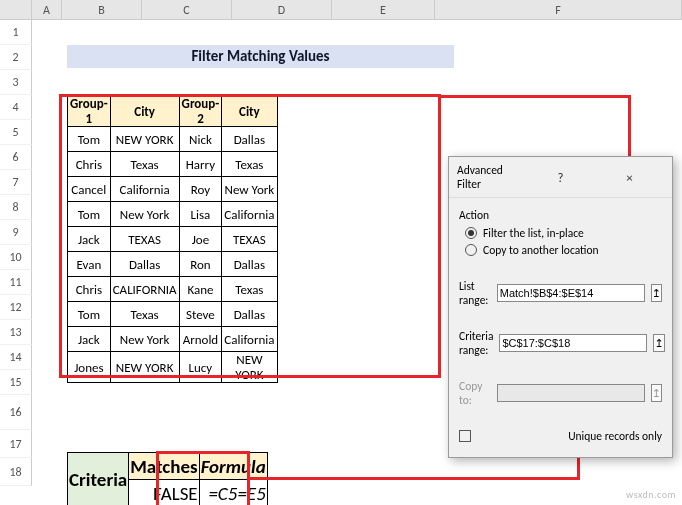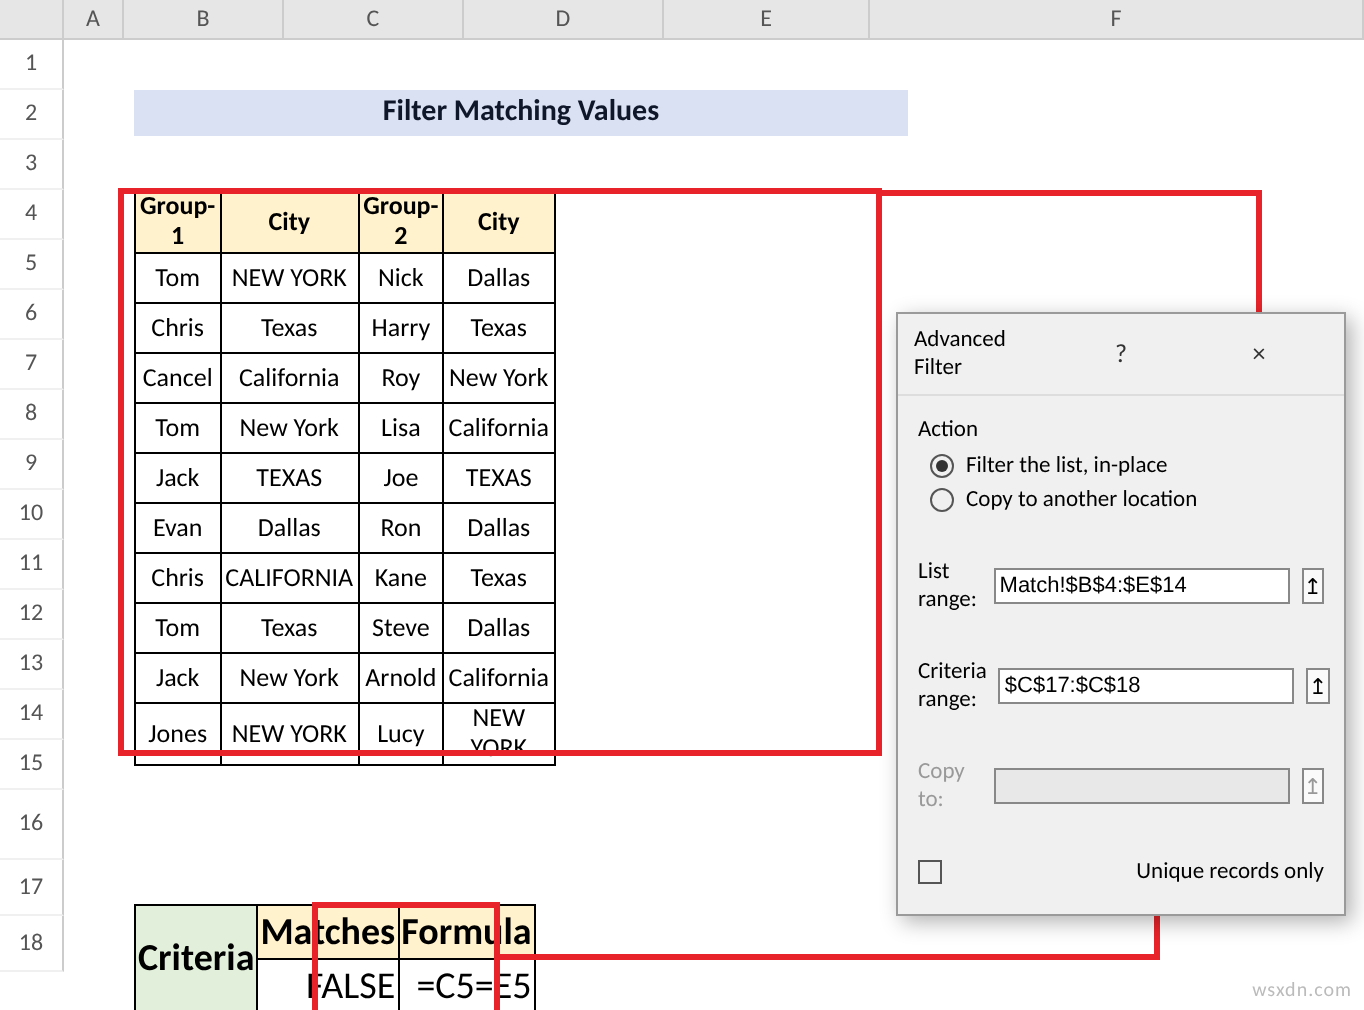--- a/index.html
+++ b/index.html
@@ -104,21 +104,21 @@
   font-size: 19px;
   height: 27px;
 }
 .crit-table .lbl {
   background: #e2efda;
   font-weight: bold;
   width: 90px;
 }
 .crit-table th { background: #fff2cc; font-weight: bold; }
 .w-c { width: 90px; }
-.w-d { width: 85px; }
+.w-d { width: 85px; font-style: italic; }
 
 .dialog {
   position: absolute;
   left: 448px; top: 156px;
   width: 225px;
   background: #f0f0f0;
   border: 1px solid #9a9a9a;
   box-shadow: 3px 3px 10px rgba(0,0,0,.3);
   font-size: 11.5px;
 }

